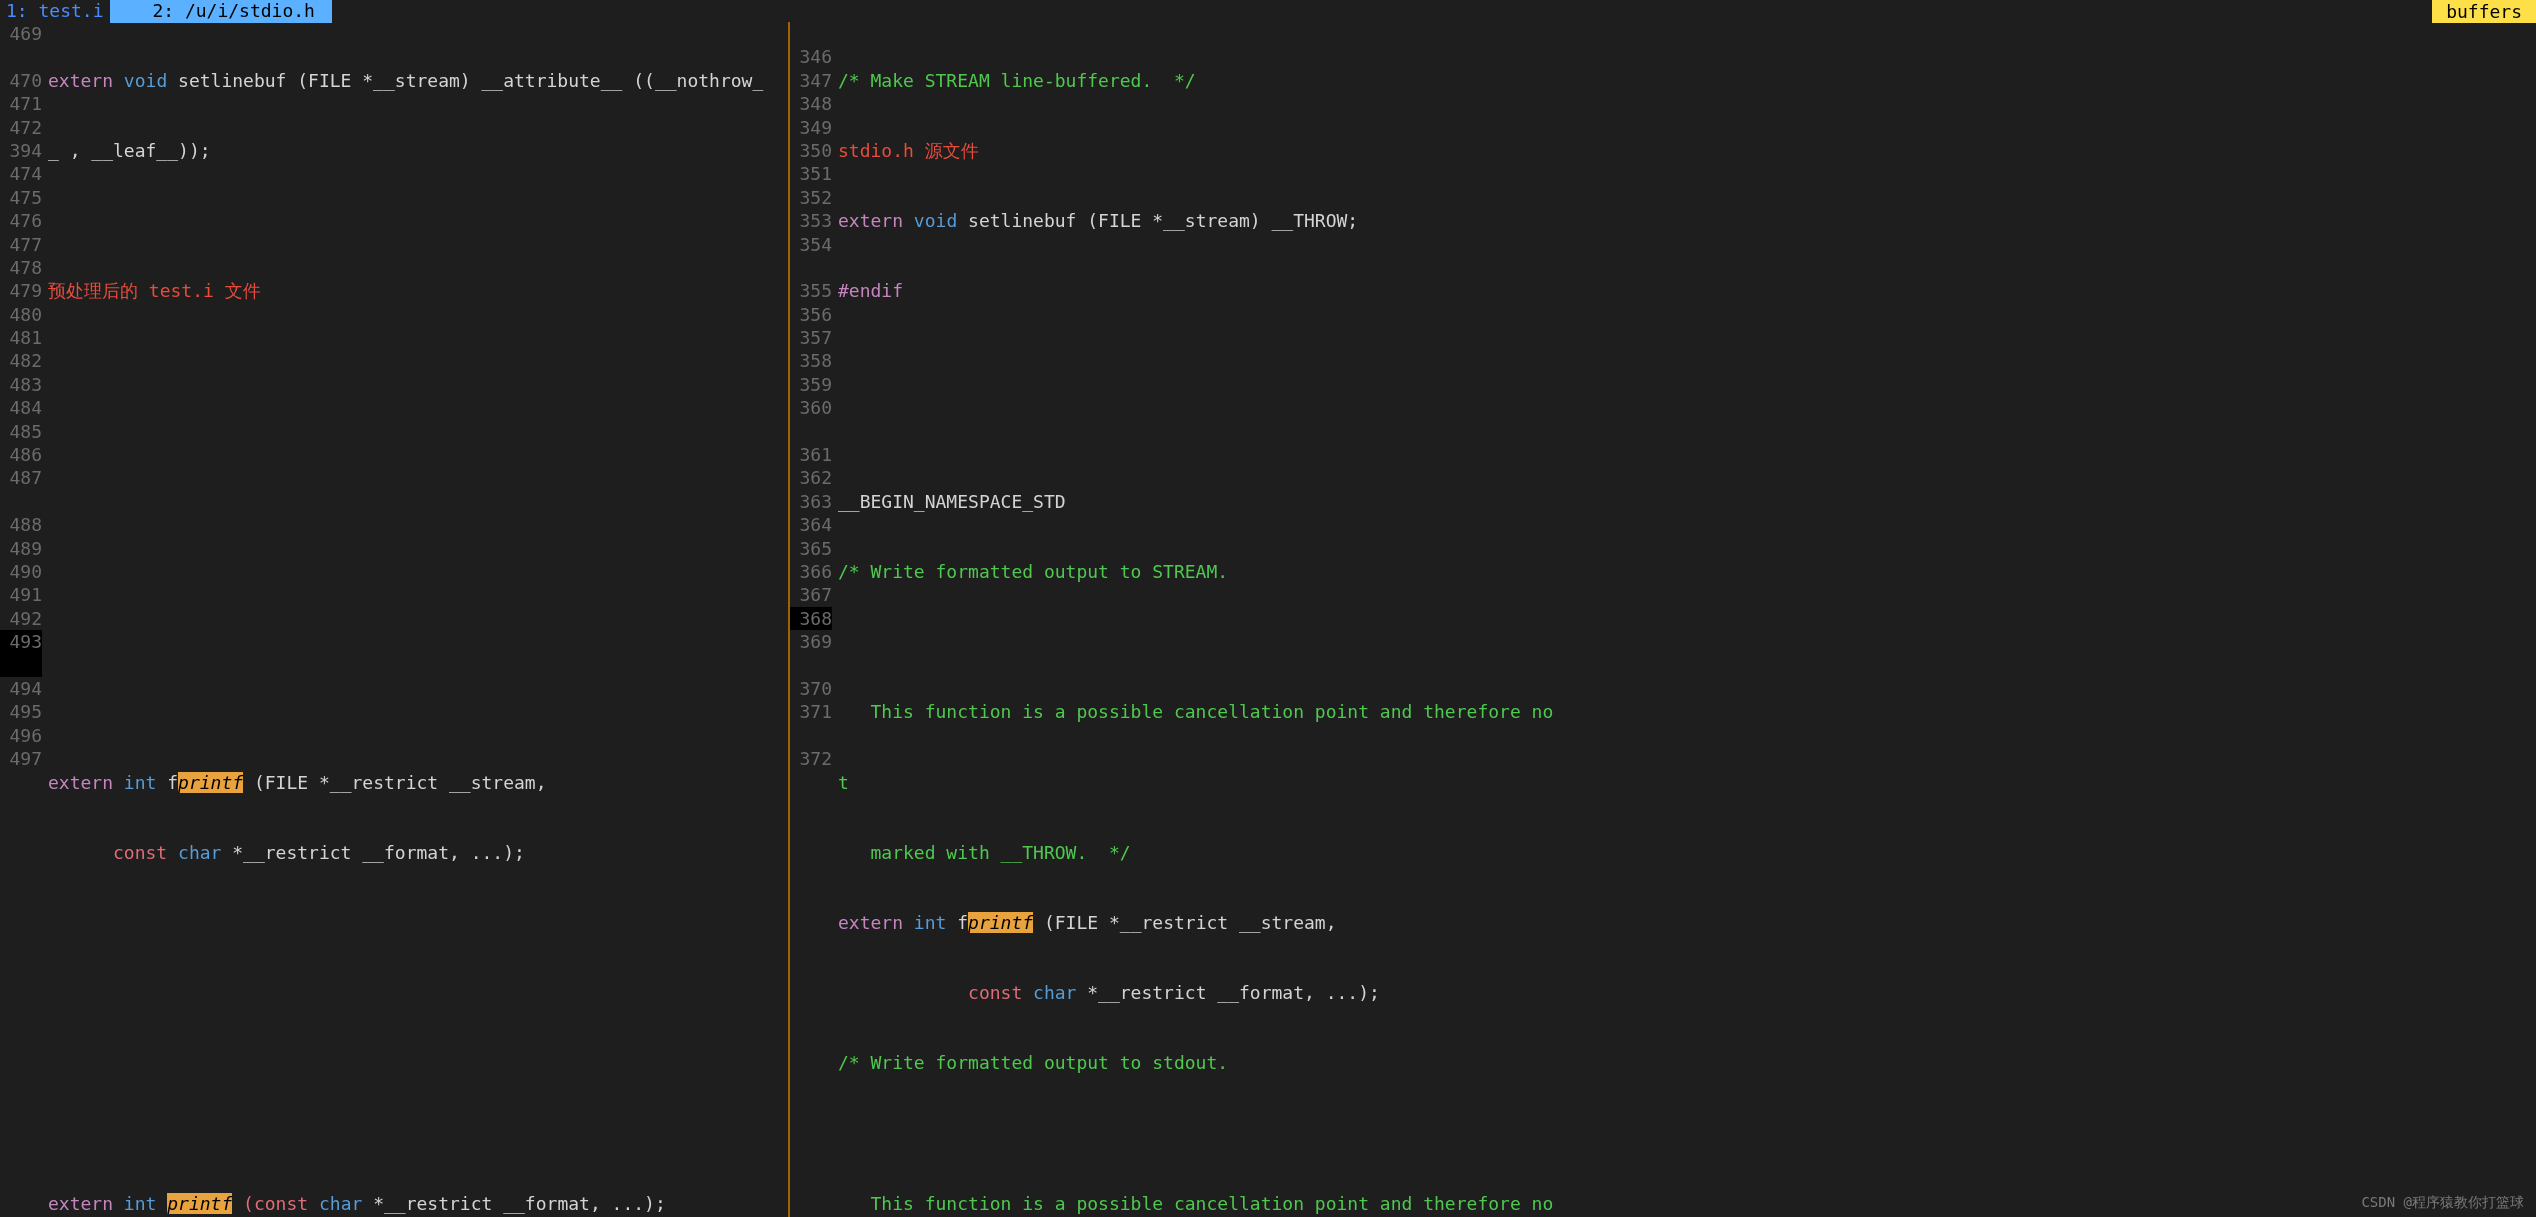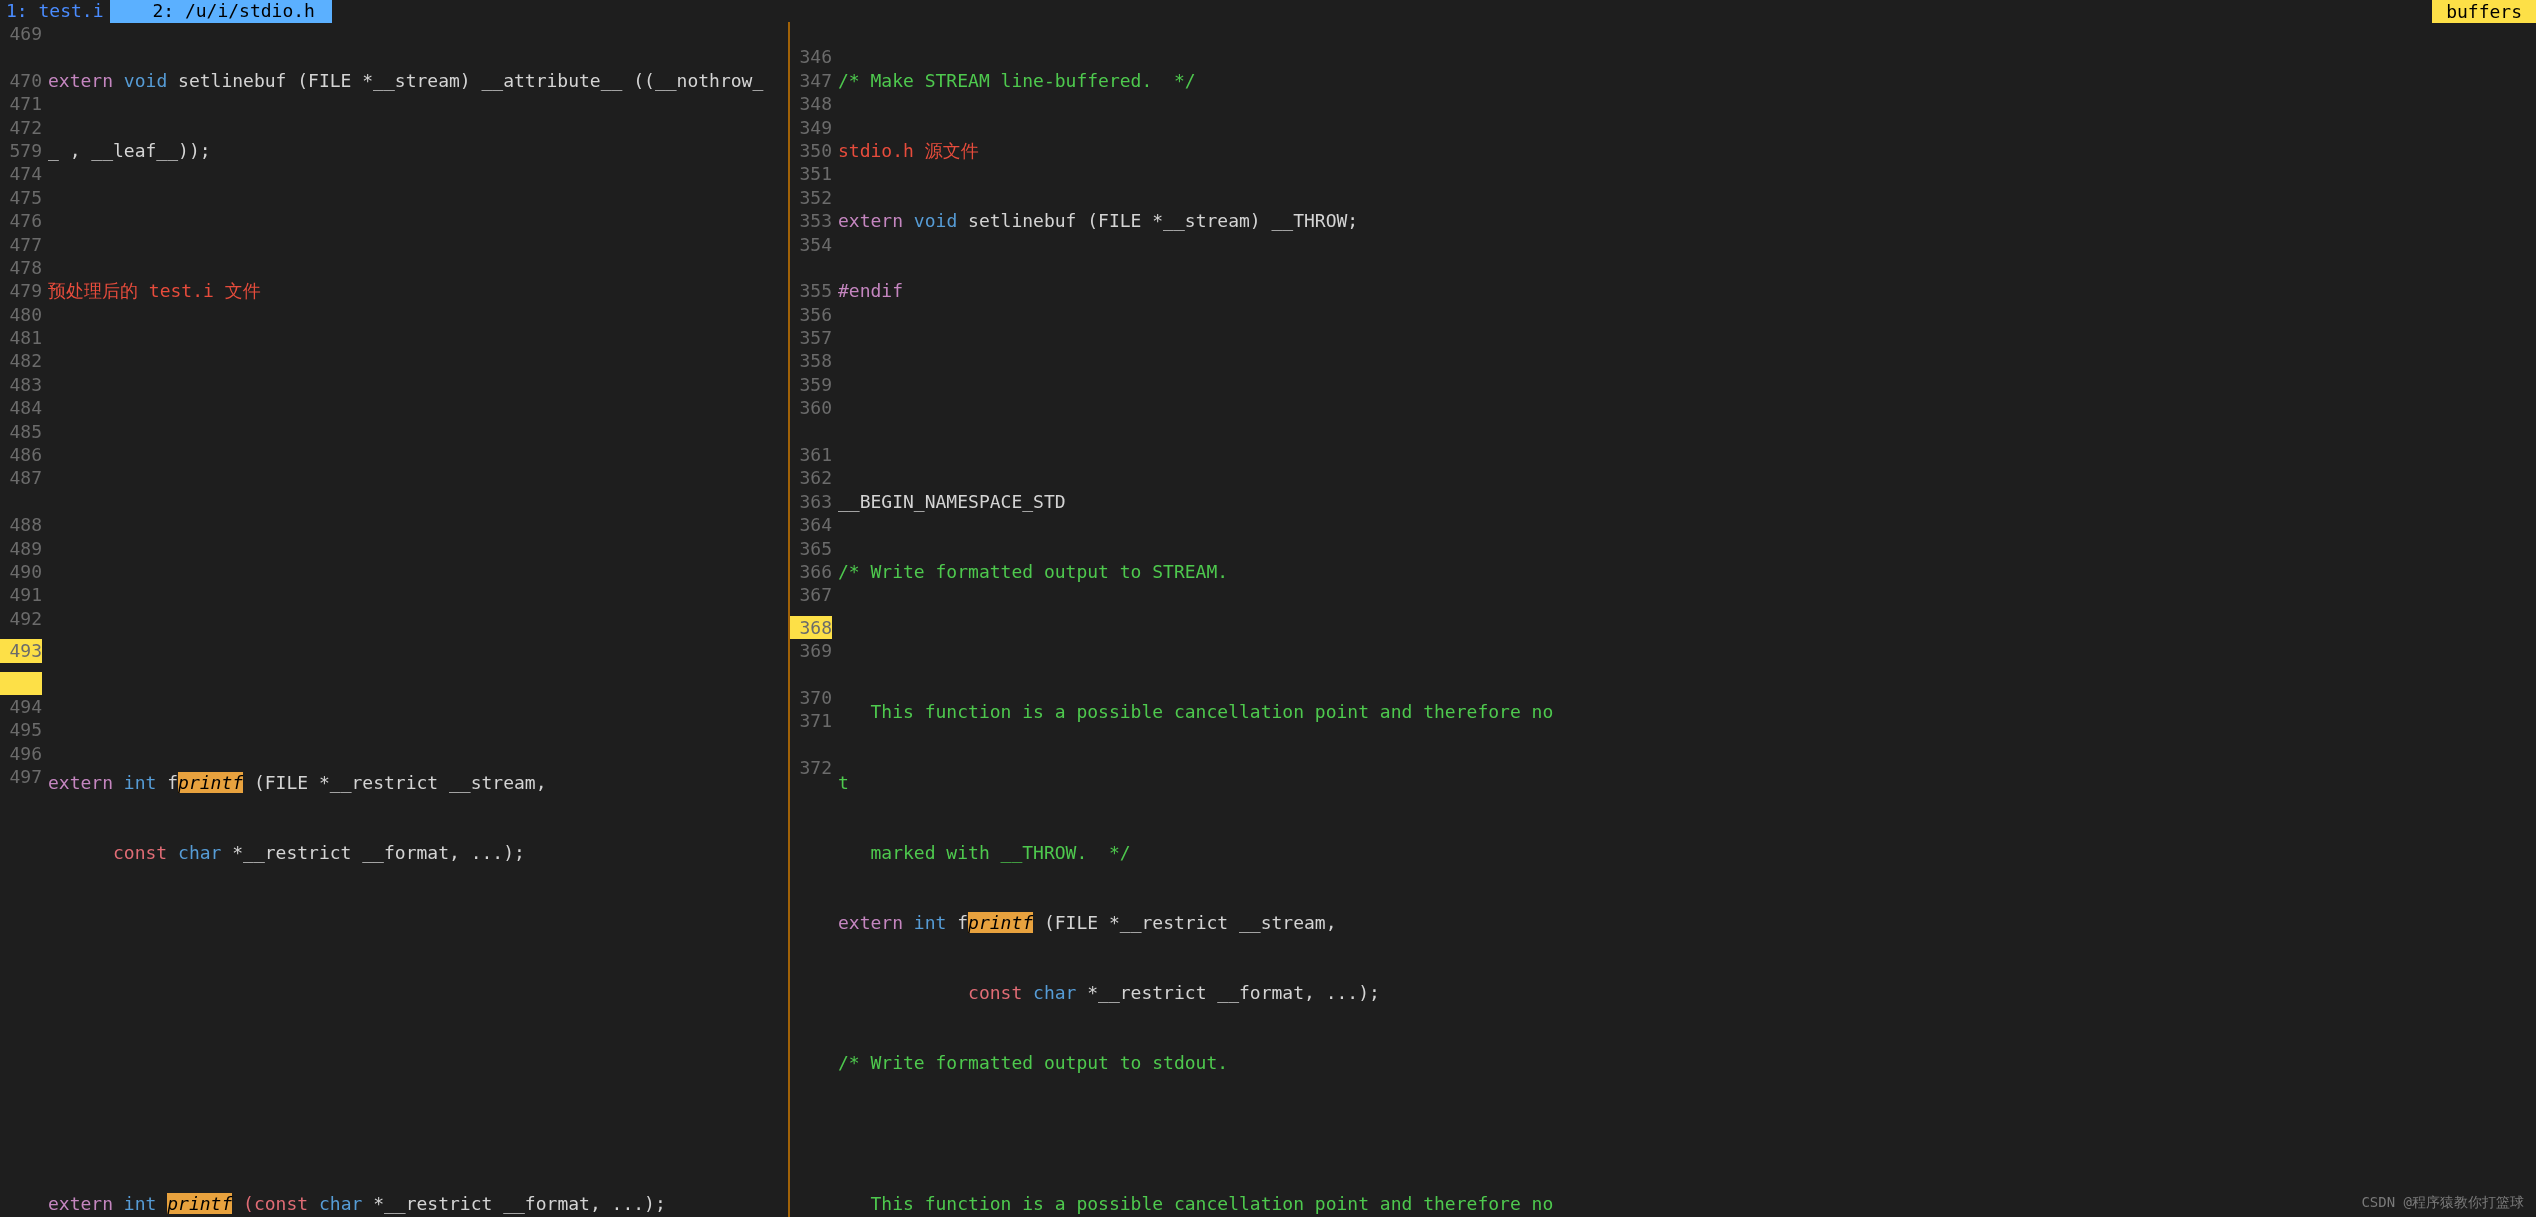--- a/index.html
+++ b/index.html
@@ -54,21 +54,21 @@
     flex-shrink: 0;
   }
   .gutter-r { width: 48px; }
   .code {
     flex: 1;
     white-space: pre;
     overflow: hidden;
   }
   .lnum { display: block; height: 23.4px; }
   .row { display: block; height: 23.4px; white-space: pre; overflow: hidden; }
-  .row-hl { background: #fde047; margin-top: 9px; }
+  .row-hl { background: #000000; }
   .kw-ext { color: #c586c0; }
   .kw-type { color: #569cd6; }
   .kw-red { color: #e06c75; }
   .hl-printf { background: #e8a23e; color: #000; font-style: italic; }
   .cmt { color: #4ec94e; }
   .annot-red { color: #e74c3c; }
   .watermark {
     position: absolute;
     right: 12px;
     bottom: 6px;
@@ -87,21 +87,21 @@
 
 <div class="split">
 
   <div class="pane pane-left">
     <div class="gutter">
       <span class="lnum">469</span>
       <span class="lnum"></span>
       <span class="lnum">470</span>
       <span class="lnum">471</span>
       <span class="lnum">472</span>
-      <span class="lnum">579</span>
+      <span class="lnum">394</span>
       <span class="lnum">474</span>
       <span class="lnum">475</span>
       <span class="lnum">476</span>
       <span class="lnum">477</span>
       <span class="lnum">478</span>
       <span class="lnum">479</span>
       <span class="lnum">480</span>
       <span class="lnum">481</span>
       <span class="lnum">482</span>
       <span class="lnum">483</span>

